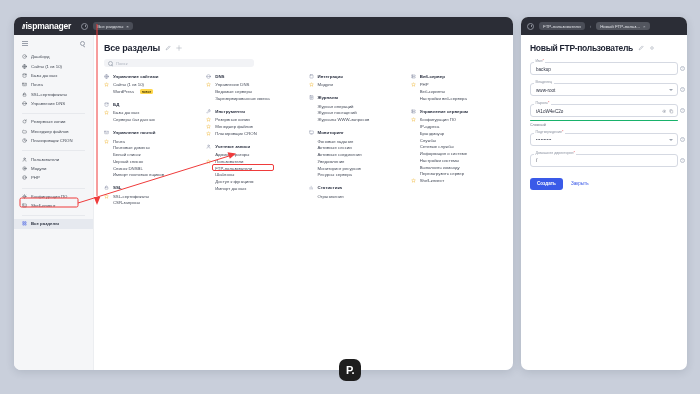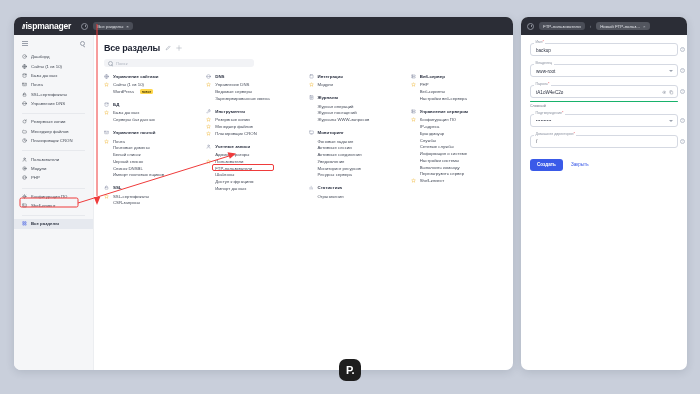--- a/index.html
+++ b/index.html
@@ -923,20 +923,33 @@
     <div class="tab-clock"></div>
     <div class="crumb-chip">FTP-пользователи</div>
     <div class="crumb-sep">›</div>
     <div class="crumb-chip active">
       <span>Новый FTP-польз...</span>
       <span class="tab-x">×</span>
     </div>
   </div>
 
   <div class="form-wrap">
+    <div class="form-title-row">
+      <div class="form-title">Новый FTP-пользователь</div>
+      <span class="ico-btn">
+        <svg viewBox="0 0 16 16" fill="none" stroke="currentColor" stroke-width="1.6">
+            <path d="M11.5 2.5l2 2L6 12l-3 1 1-3z"></path>
+          </svg>
+      </span>
+      <span class="ico-btn">
+        <svg viewBox="0 0 16 16" fill="none" stroke="currentColor" stroke-width="1.6">
+            <circle cx="8" cy="8" r="3.4"></circle>
+          </svg>
+      </span>
+    </div>
 
     <div class="field">
       <div class="field-label">
         <span>Имя</span><span class="req">*</span>
       </div>
       <div class="field-box">
         <span class="field-val">backup</span>
       </div>
       <div class="help-ico">?</div>
     </div>

